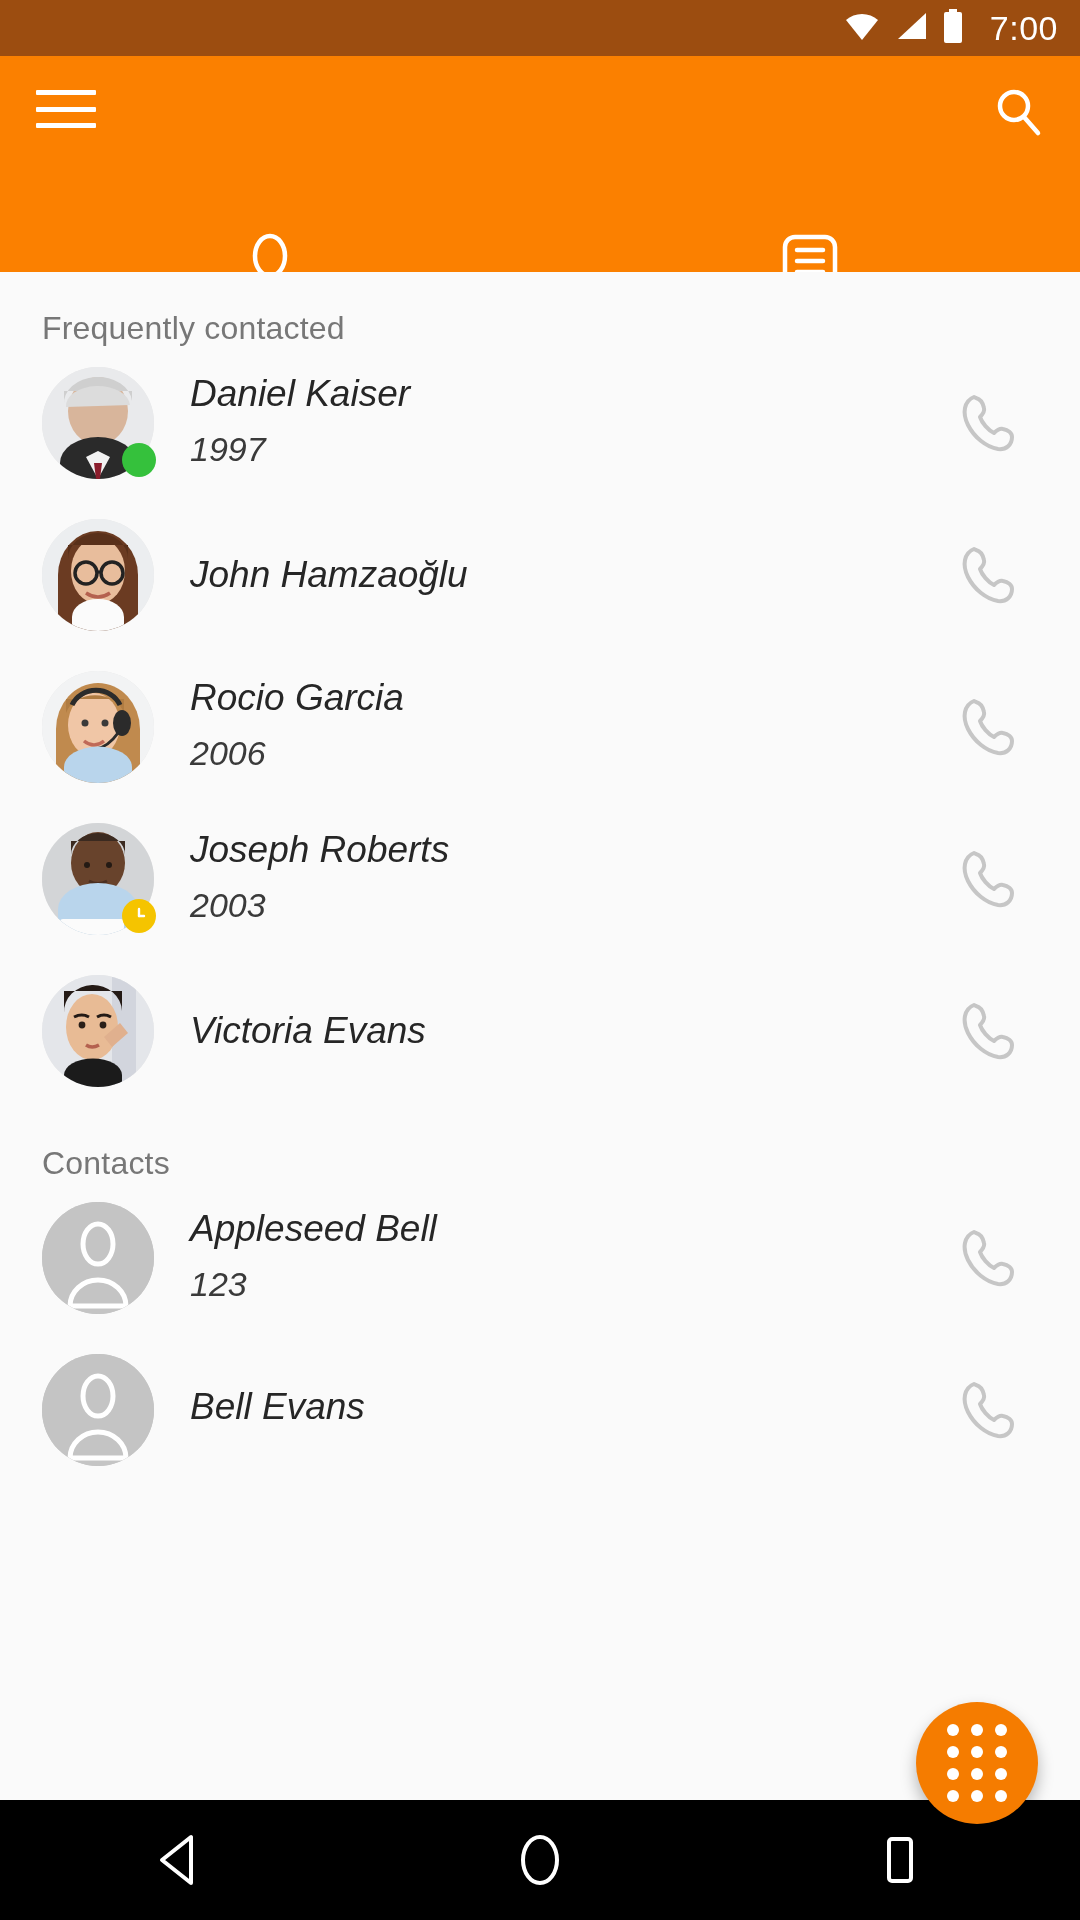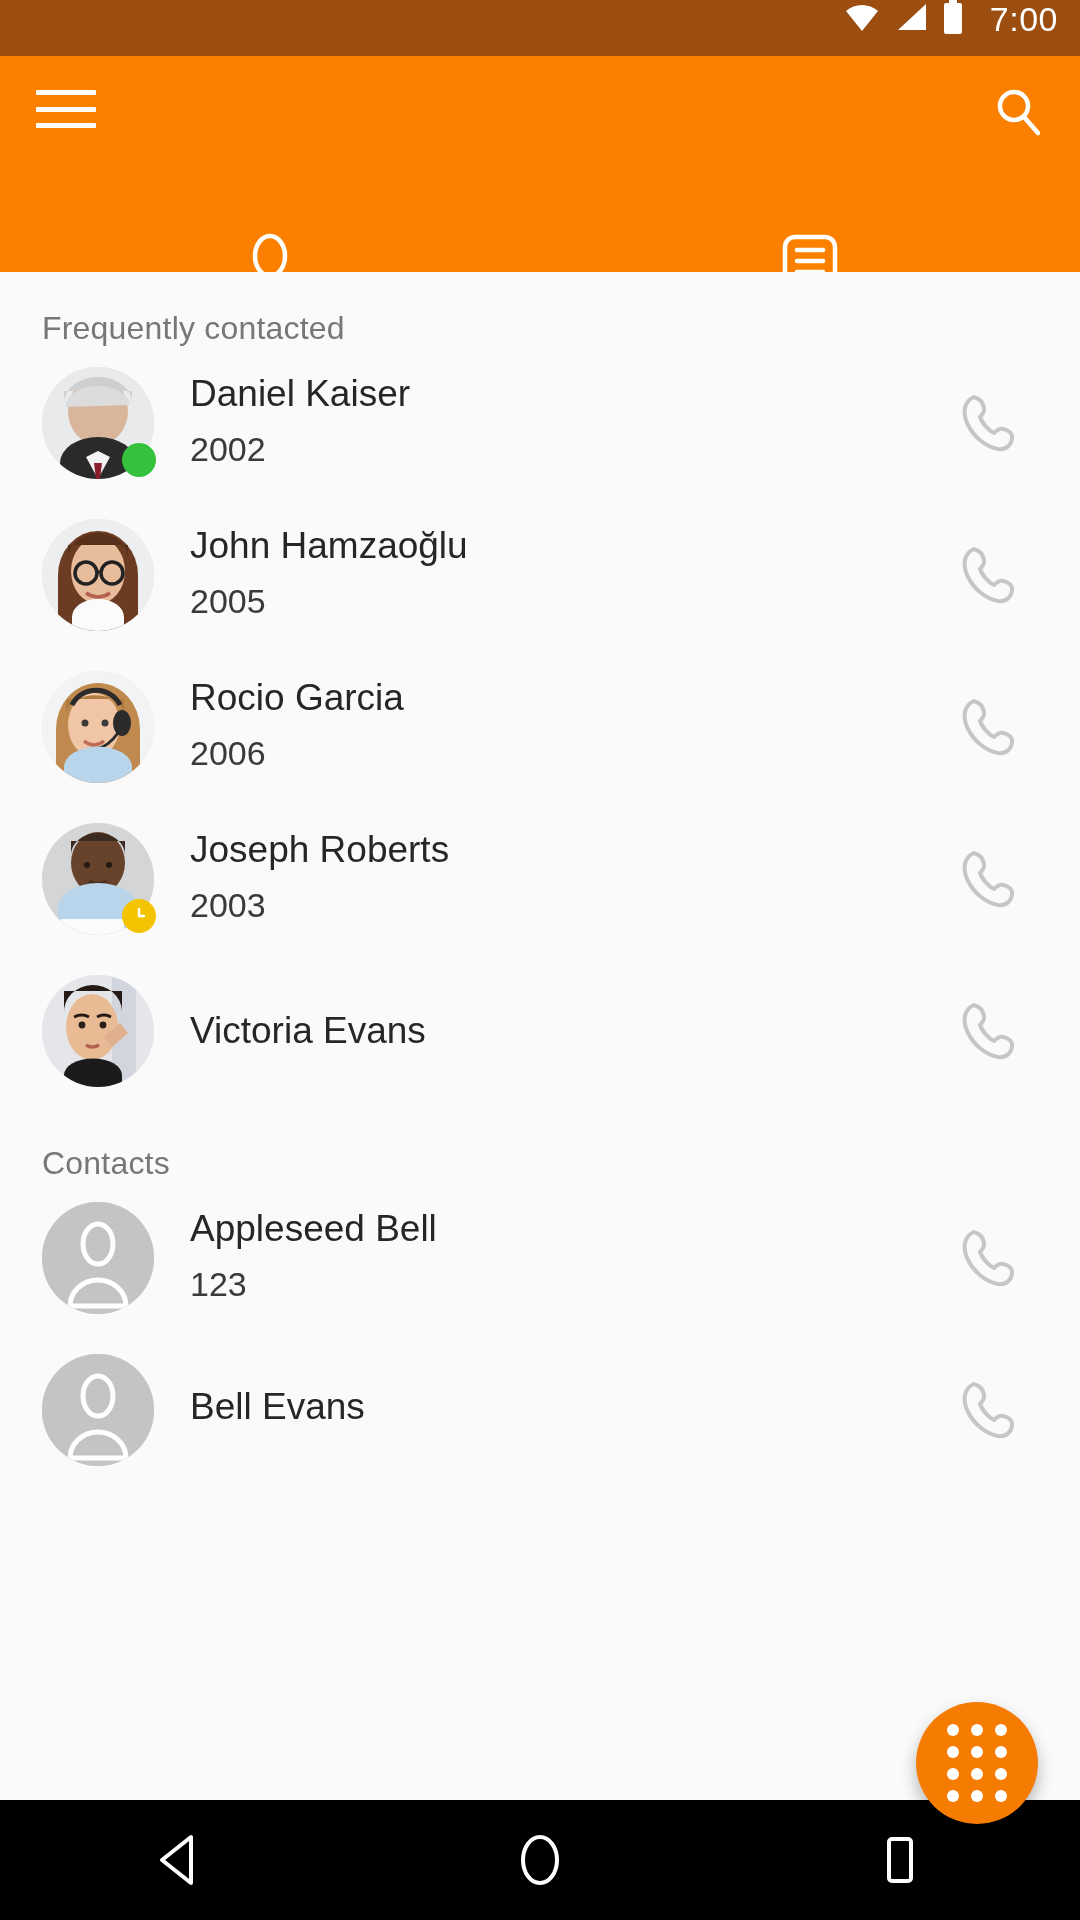--- a/index.html
+++ b/index.html
@@ -7,21 +7,21 @@
     width:1080px; height:1920px;
     background:#fafafa;
     font-family:"Liberation Sans", sans-serif;
     overflow:hidden;
   }
   #screen { position:relative; width:1080px; height:1920px; background:#fafafa; }
 
   
   .statusbar {
     position:absolute; top:0; left:0; width:1080px; height:56px;
-    background:#9c4d10; display:flex; align-items:flex-start;
+    background:#9c4d10; display:flex; align-items:center;
     justify-content:flex-end; padding-right:22px; gap:12px;
   }
   .sb-icons { display:flex; align-items:center; gap:14px; }
   .sb-time { color:#fff; font-size:34px; letter-spacing:0.5px; margin-left:14px; }
 
   
   .appbar {
     position:absolute; top:56px; left:0; width:1080px; height:216px;
     background:#fb8000;
   }
@@ -63,21 +63,21 @@
     background:#e6e6e6; position:relative;
   }
   .avatar svg { display:block; width:100%; height:100%; }
   .avatar-ph { background:#c4c4c4; display:flex; align-items:flex-end; justify-content:center; }
   .badge {
     position:absolute; right:-2px; bottom:2px; width:34px; height:34px;
     border-radius:50%; display:flex; align-items:center; justify-content:center;
   }
   .badge-online { background:#35c13c; }
   .badge-away   { background:#f5c400; }
-  .row-text { margin-left:36px; flex:1; }
+  .row-text { margin-left:36px; flex:1;font-style:italic; }
   .row-name { color:#262626; font-size:37px; line-height:1.25; }
   .row-sub  { color:#3a3a3a; font-size:34px; line-height:1.55; margin-top:6px; }
   .call-btn { width:72px; height:72px; flex:0 0 72px; margin-right:26px; cursor:pointer; }
 
   
   .fab {
     position:absolute; right:42px; bottom:96px; width:122px; height:122px;
     border-radius:50%; background:#f57c00;
     box-shadow:0 8px 16px rgba(0,0,0,0.28);
     display:flex; align-items:center; justify-content:center; cursor:pointer; z-index:20;
@@ -175,21 +175,21 @@
             <path d="M24 40 A32 20 0 0 1 88 38" fill="#dcdcdc"></path>
             <path d="M18 112 L18 96 A38 26 0 0 1 94 96 L94 112 Z" fill="#2a2a2a"></path>
             <path d="M44 90 L56 112 L68 90 L56 84 Z" fill="#f2f2f2"></path>
             <path d="M52 96 L60 96 L58 112 L54 112 Z" fill="#8b1d2c"></path>
           </svg>
         </div>
         <div class="badge badge-online"></div>
       </div>
       <div class="row-text">
         <div class="row-name">Daniel Kaiser</div>
-        <div class="row-sub">2002</div>
+        <div class="row-sub">1997</div>
       </div>
       <div class="call-btn">
         <svg width="72" height="72" viewBox="0 0 72 72">
           <path d="M22 10 C12 14 10 26 16 38 C22 50 34 60 46 62 C54 63 60 58 60 50 C60 46 56 43 51 42 C47 41 44 44 42 46 C36 43 30 36 28 30 C30 28 33 25 32 21 C31 16 28 12 24 11 Z" fill="none" stroke="#c6c6c6" stroke-width="4" stroke-linejoin="round"></path>
         </svg>
       </div>
     </div>
 
     <div class="contact-row">
       <div class="avatar-wrap">
@@ -202,21 +202,20 @@
             <circle cx="44" cy="54" r="11" fill="none" stroke="#222" stroke-width="3.5"></circle>
             <circle cx="70" cy="54" r="11" fill="none" stroke="#222" stroke-width="3.5"></circle>
             <line x1="55" y1="53" x2="59" y2="53" stroke="#222" stroke-width="3"></line>
             <path d="M44 74 Q56 82 68 74" stroke="#b4614f" stroke-width="3.5" fill="none"></path>
             <path d="M30 112 L30 98 A26 18 0 0 1 82 98 L82 112 Z" fill="#fbfbfb"></path>
           </svg>
         </div>
       </div>
       <div class="row-text">
         <div class="row-name">John Hamzaoğlu</div>
-        <div class="row-sub">2005</div>
       </div>
       <div class="call-btn">
         <svg width="72" height="72" viewBox="0 0 72 72">
           <path d="M22 10 C12 14 10 26 16 38 C22 50 34 60 46 62 C54 63 60 58 60 50 C60 46 56 43 51 42 C47 41 44 44 42 46 C36 43 30 36 28 30 C30 28 33 25 32 21 C31 16 28 12 24 11 Z" fill="none" stroke="#c6c6c6" stroke-width="4" stroke-linejoin="round"></path>
         </svg>
       </div>
     </div>
 
     <div class="contact-row">
       <div class="avatar-wrap">

